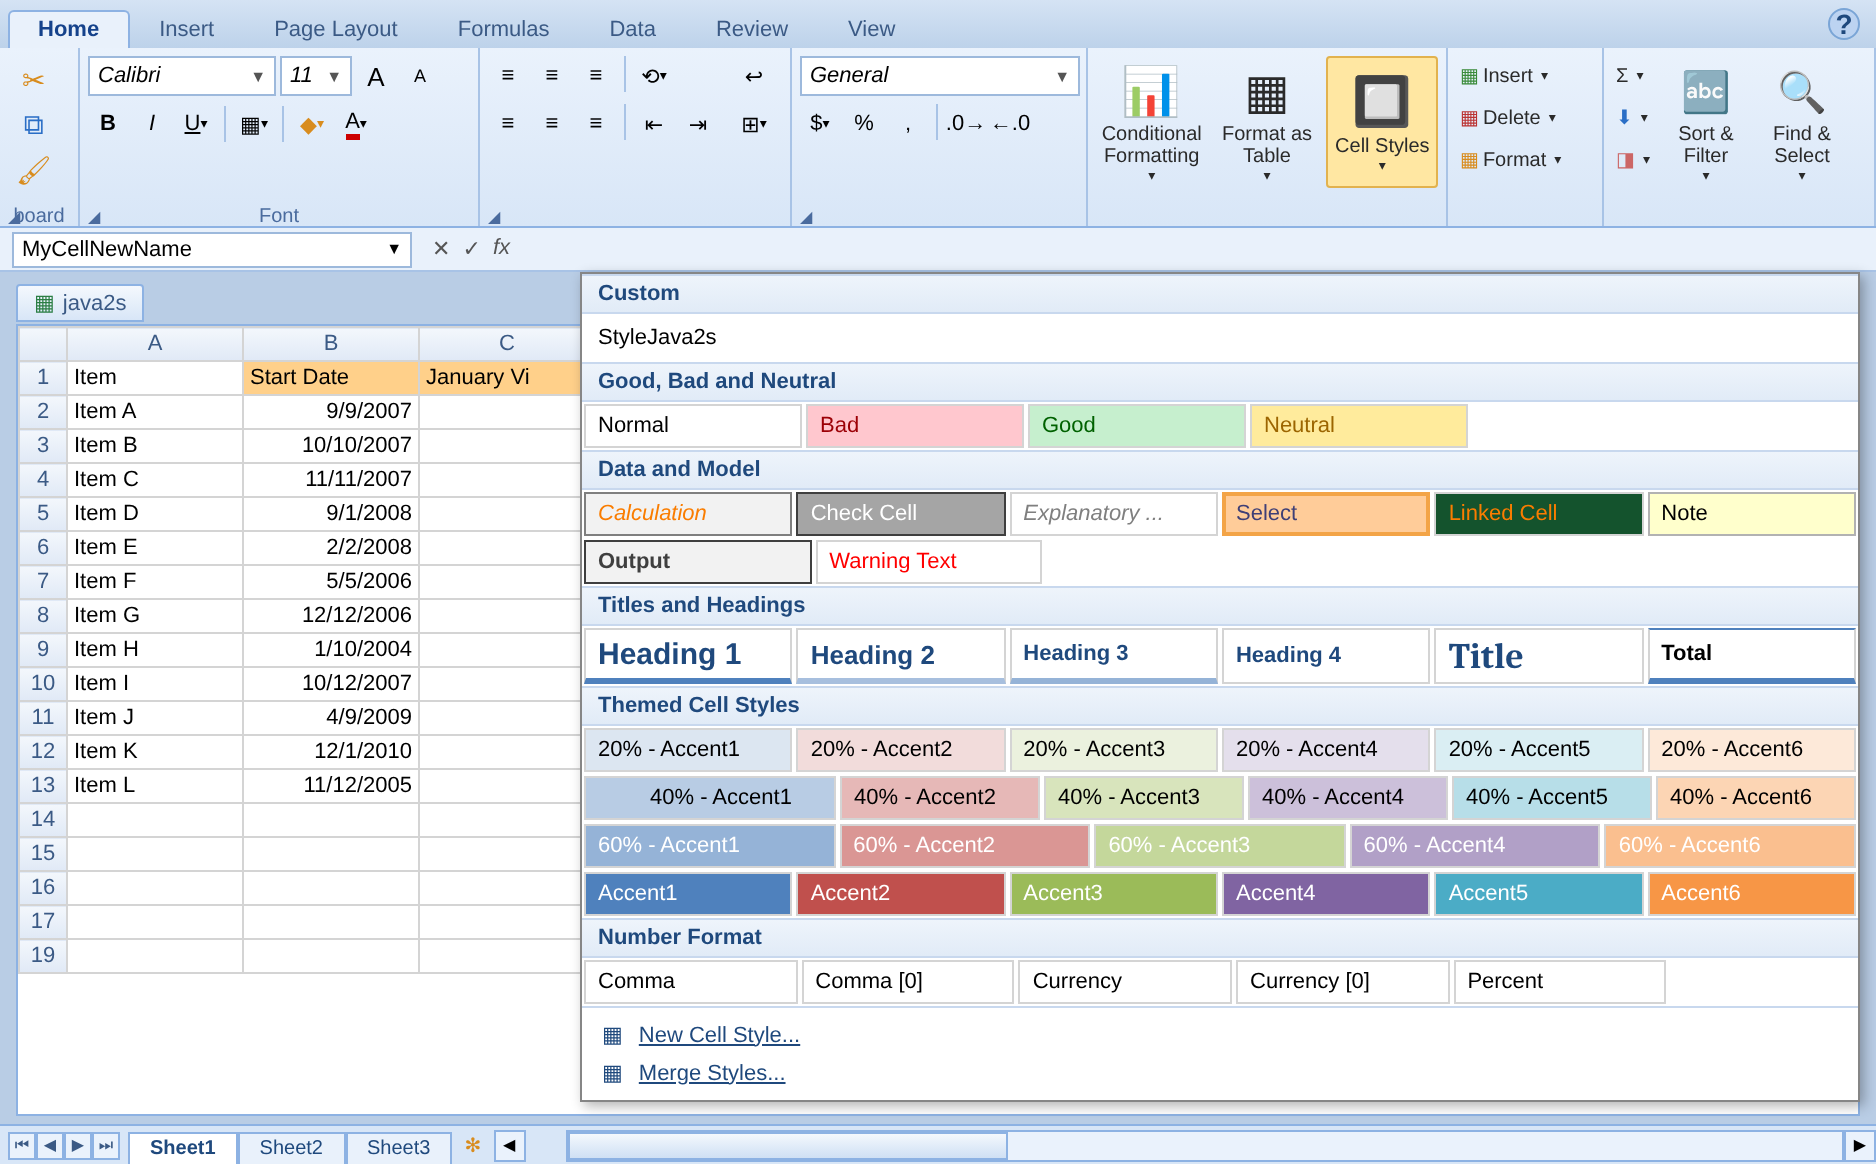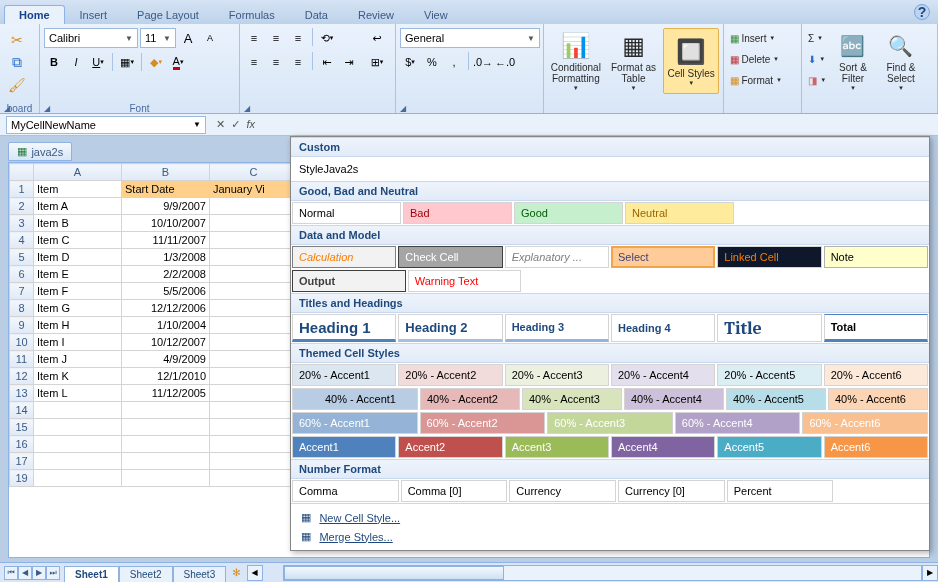--- a/index.html
+++ b/index.html
@@ -17,21 +17,21 @@
 .group-content { flex: 1; display: flex; align-items: flex-start; gap: 4px; padding-top: 2px; }
 .group-label { text-align: center; font-size: 10px; color: #4a6b9e; padding: 1px 0; }
 .dialog-launcher { float: right; color: #4a6b9e; font-size: 8px; margin-top:-11px; margin-right:2px; }
 
 .clipboard-col { display:flex; flex-direction:column; gap:6px; align-items:center; padding:4px; }
 .clip-icon { font-size: 14px; color:#d88c1e; }
 .clip-icon.blue { color:#2a6ec6; }
 
 .font-stack { display:flex; flex-direction:column; gap:4px; }
 .font-row { display:flex; gap:2px; align-items:center; }
-.combo { background:#fff; border:1px solid #9db9dc; height:20px; display:flex; align-items:center; padding:0 4px; font-size:11px; }
+.combo { background:#fff; border:1px solid #9db9dc; height:20px; display:flex; align-items:center; padding:0 4px; font-size:11px;font-style:italic; }
 .combo .dd { margin-left:auto; font-size:8px; color:#555; }
 .btn-small { width:20px; height:20px; border:1px solid transparent; display:flex; align-items:center; justify-content:center; font-size:11px; cursor:pointer; }
 .sep { width:1px; height:18px; background:#a8c3e6; margin:0 2px; }
 
 .align-stack { display:flex; flex-direction:column; gap:4px; }
 .align-row { display:flex; gap:2px; }
 
 .num-stack { display:flex; flex-direction:column; gap:4px; }
 .num-row { display:flex; gap:2px; }
 
@@ -328,21 +328,21 @@
             </tr>
             <tr>
               <th class="rowhdr">4</th>
     <td style="">Item C</td>
     <td class="r" style="">11/11/2007</td>
     <td style=""></td>
             </tr>
             <tr>
               <th class="rowhdr">5</th>
     <td style="">Item D</td>
-    <td class="r" style="">1/3/2008</td>
+    <td class="r" style="">9/1/2008</td>
     <td style=""></td>
             </tr>
             <tr>
               <th class="rowhdr">6</th>
     <td style="">Item E</td>
     <td class="r" style="">2/2/2008</td>
     <td style=""></td>
             </tr>
             <tr>
               <th class="rowhdr">7</th>
@@ -434,21 +434,21 @@
         <div style="flex: 1 1 0%; margin: 1px;"></div>
         <div style="flex: 1 1 0%; margin: 1px;"></div>
       </div>
 
     <div class="gal-section-title">Data and Model</div>
     <div class="gal-row" id="dm-row">
         <div class="gal-cell" style="background: rgb(242, 242, 242); color: rgb(250, 125, 0); border: 1px solid rgb(127, 127, 127); font-style: italic;">Calculation</div>
         <div class="gal-cell" style="background: rgb(165, 165, 165); color: rgb(255, 255, 255); border: 1px solid rgb(63, 63, 63);">Check Cell</div>
         <div class="gal-cell" style="background: rgb(255, 255, 255); color: rgb(127, 127, 127); font-style: italic;">Explanatory ...</div>
         <div class="gal-cell hover" style="background: rgb(255, 204, 153); color: rgb(63, 63, 118); border: 2px solid rgb(243, 164, 71);">Select</div>
-        <div class="gal-cell" style="background: #0f172a; color: rgb(250, 125, 0); text-align: center;">Linked Cell</div>
+        <div class="gal-cell" style="background: #14532d; color: rgb(250, 125, 0); text-align: center;">Linked Cell</div>
         <div class="gal-cell" style="background: rgb(255, 255, 204); color: rgb(0, 0, 0); border: 1px solid rgb(178, 178, 178);">Note</div>
       </div>
     <div class="gal-row" id="dm2-row">
         <div class="gal-cell" style="background: rgb(242, 242, 242); color: rgb(63, 63, 63); border: 1px solid rgb(63, 63, 63); font-weight: bold;">Output</div>
         <div class="gal-cell" style="background: rgb(255, 255, 255); color: rgb(255, 0, 0);">Warning Text</div>
         <div style="flex: 1 1 0%; margin: 1px;"></div>
         <div style="flex: 1 1 0%; margin: 1px;"></div>
         <div style="flex: 1 1 0%; margin: 1px;"></div>
         <div style="flex: 1 1 0%; margin: 1px;"></div>
       </div>

